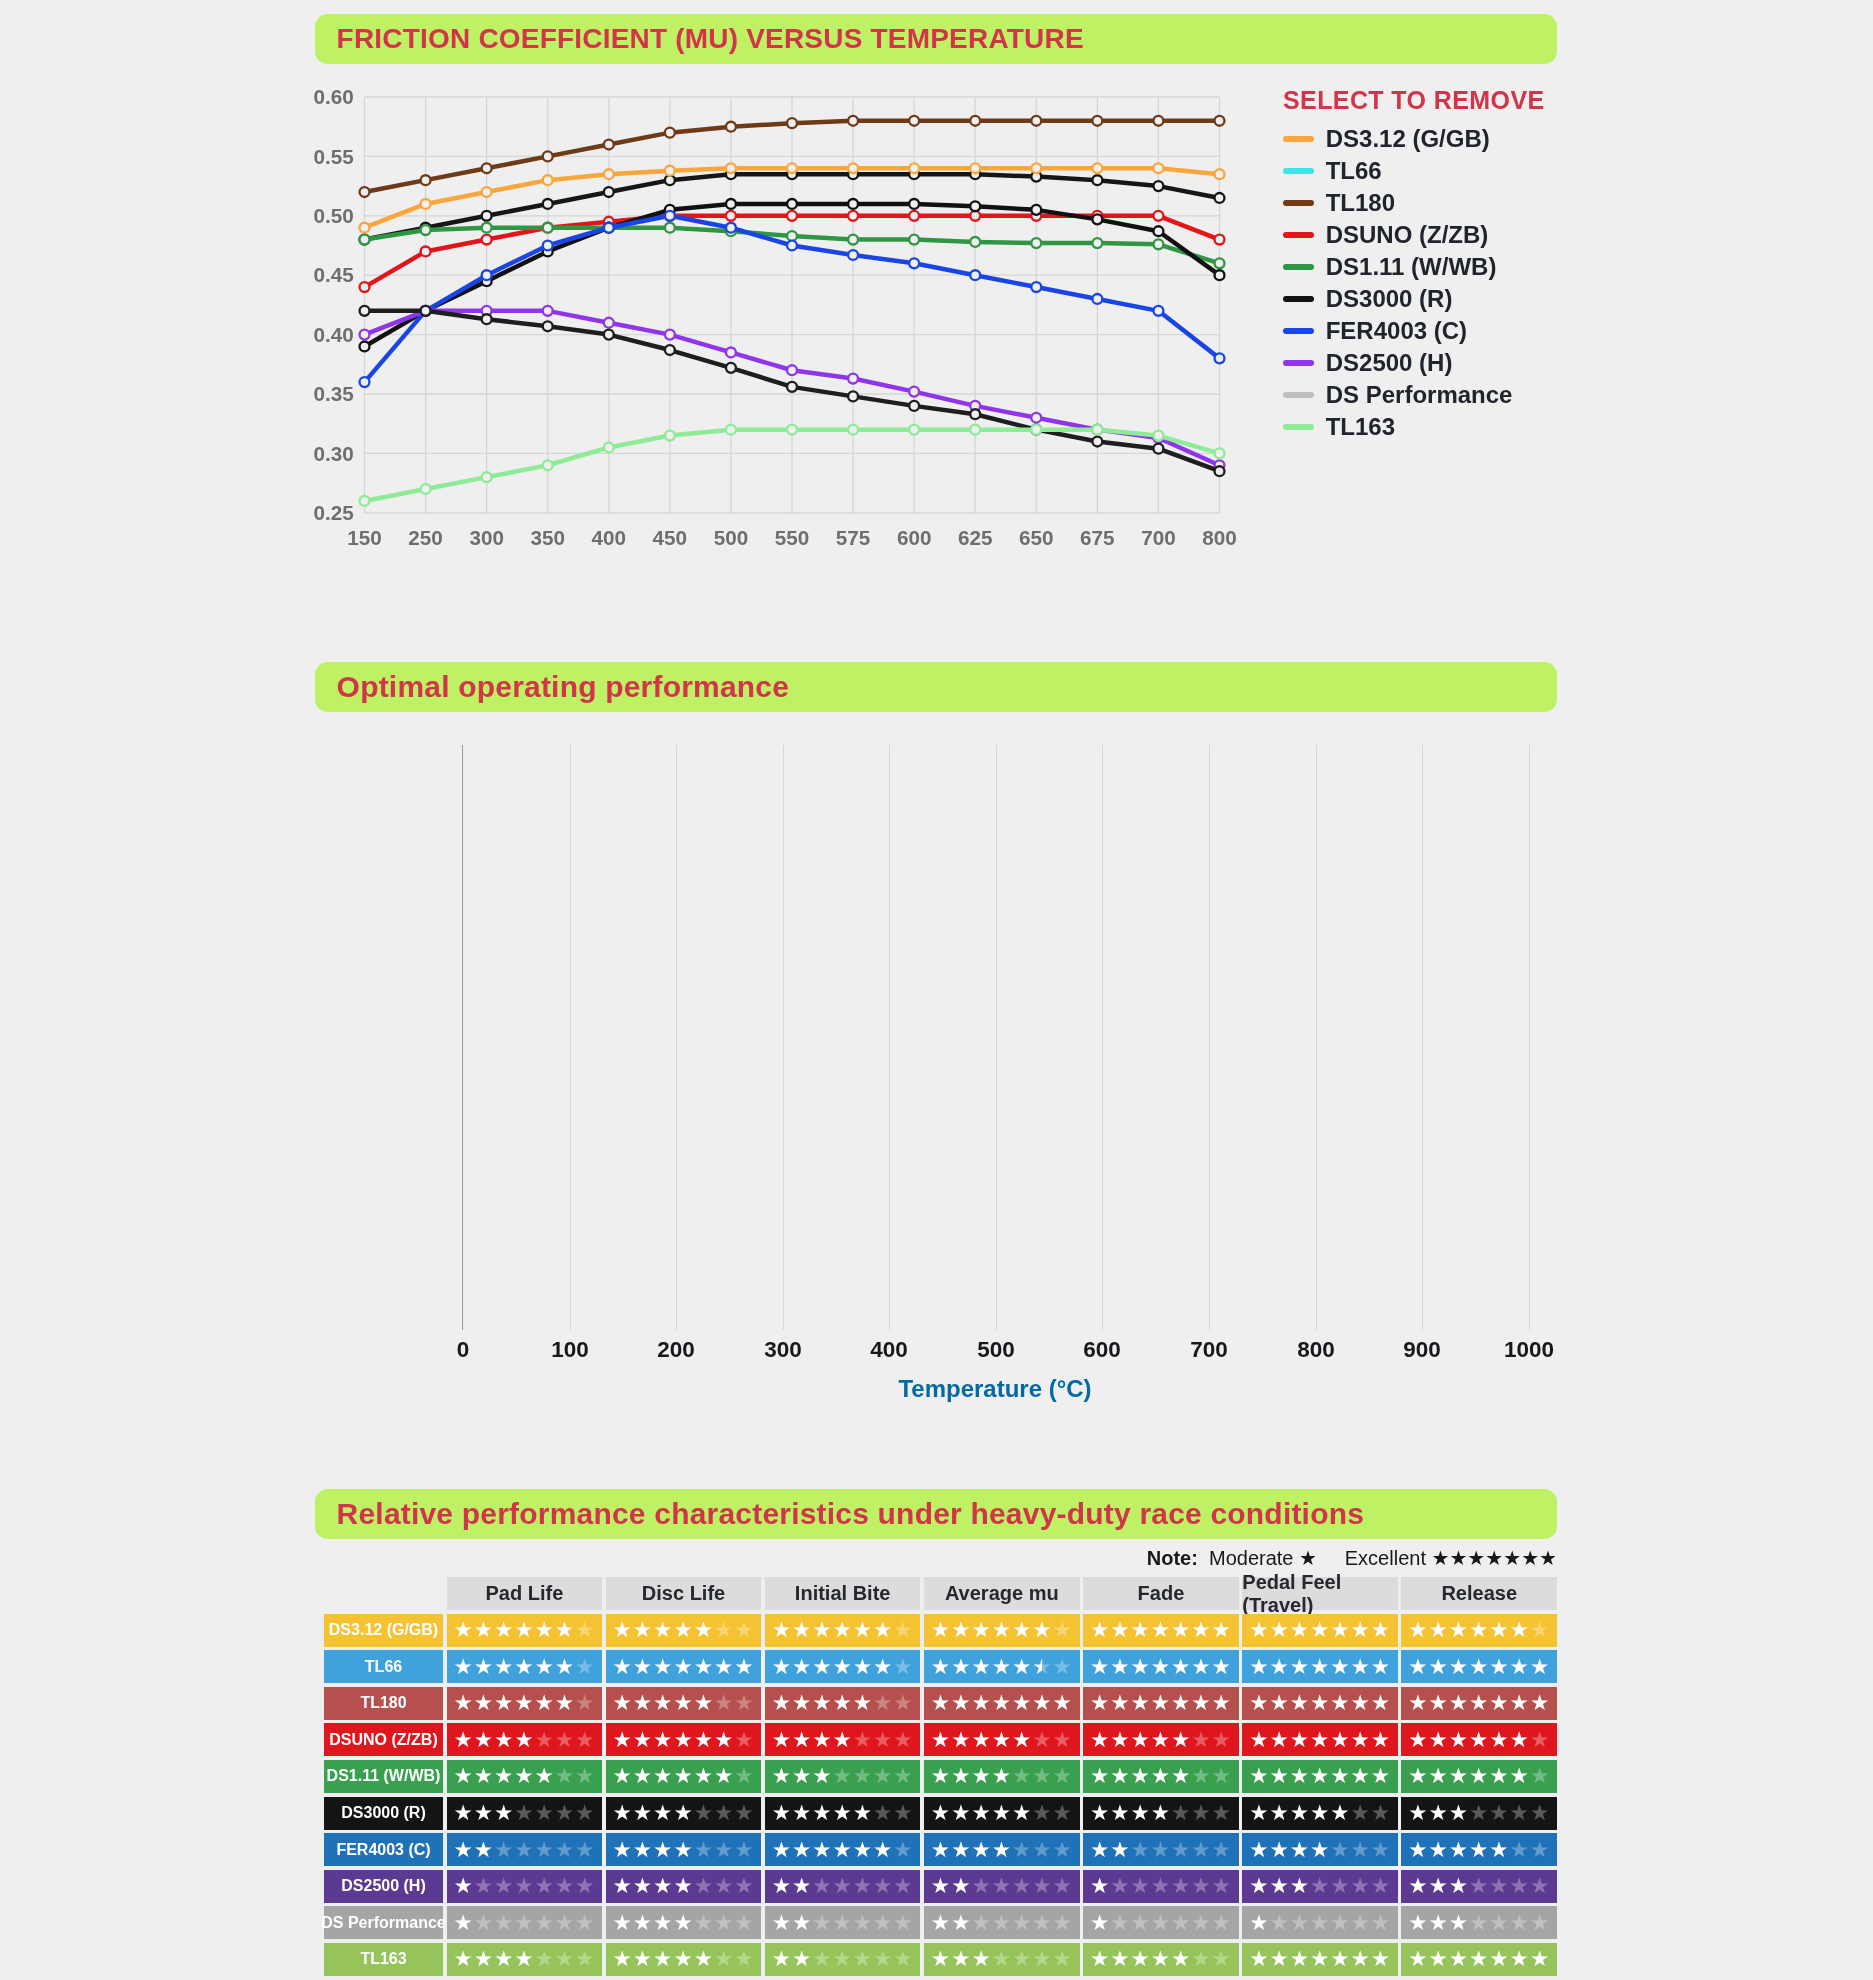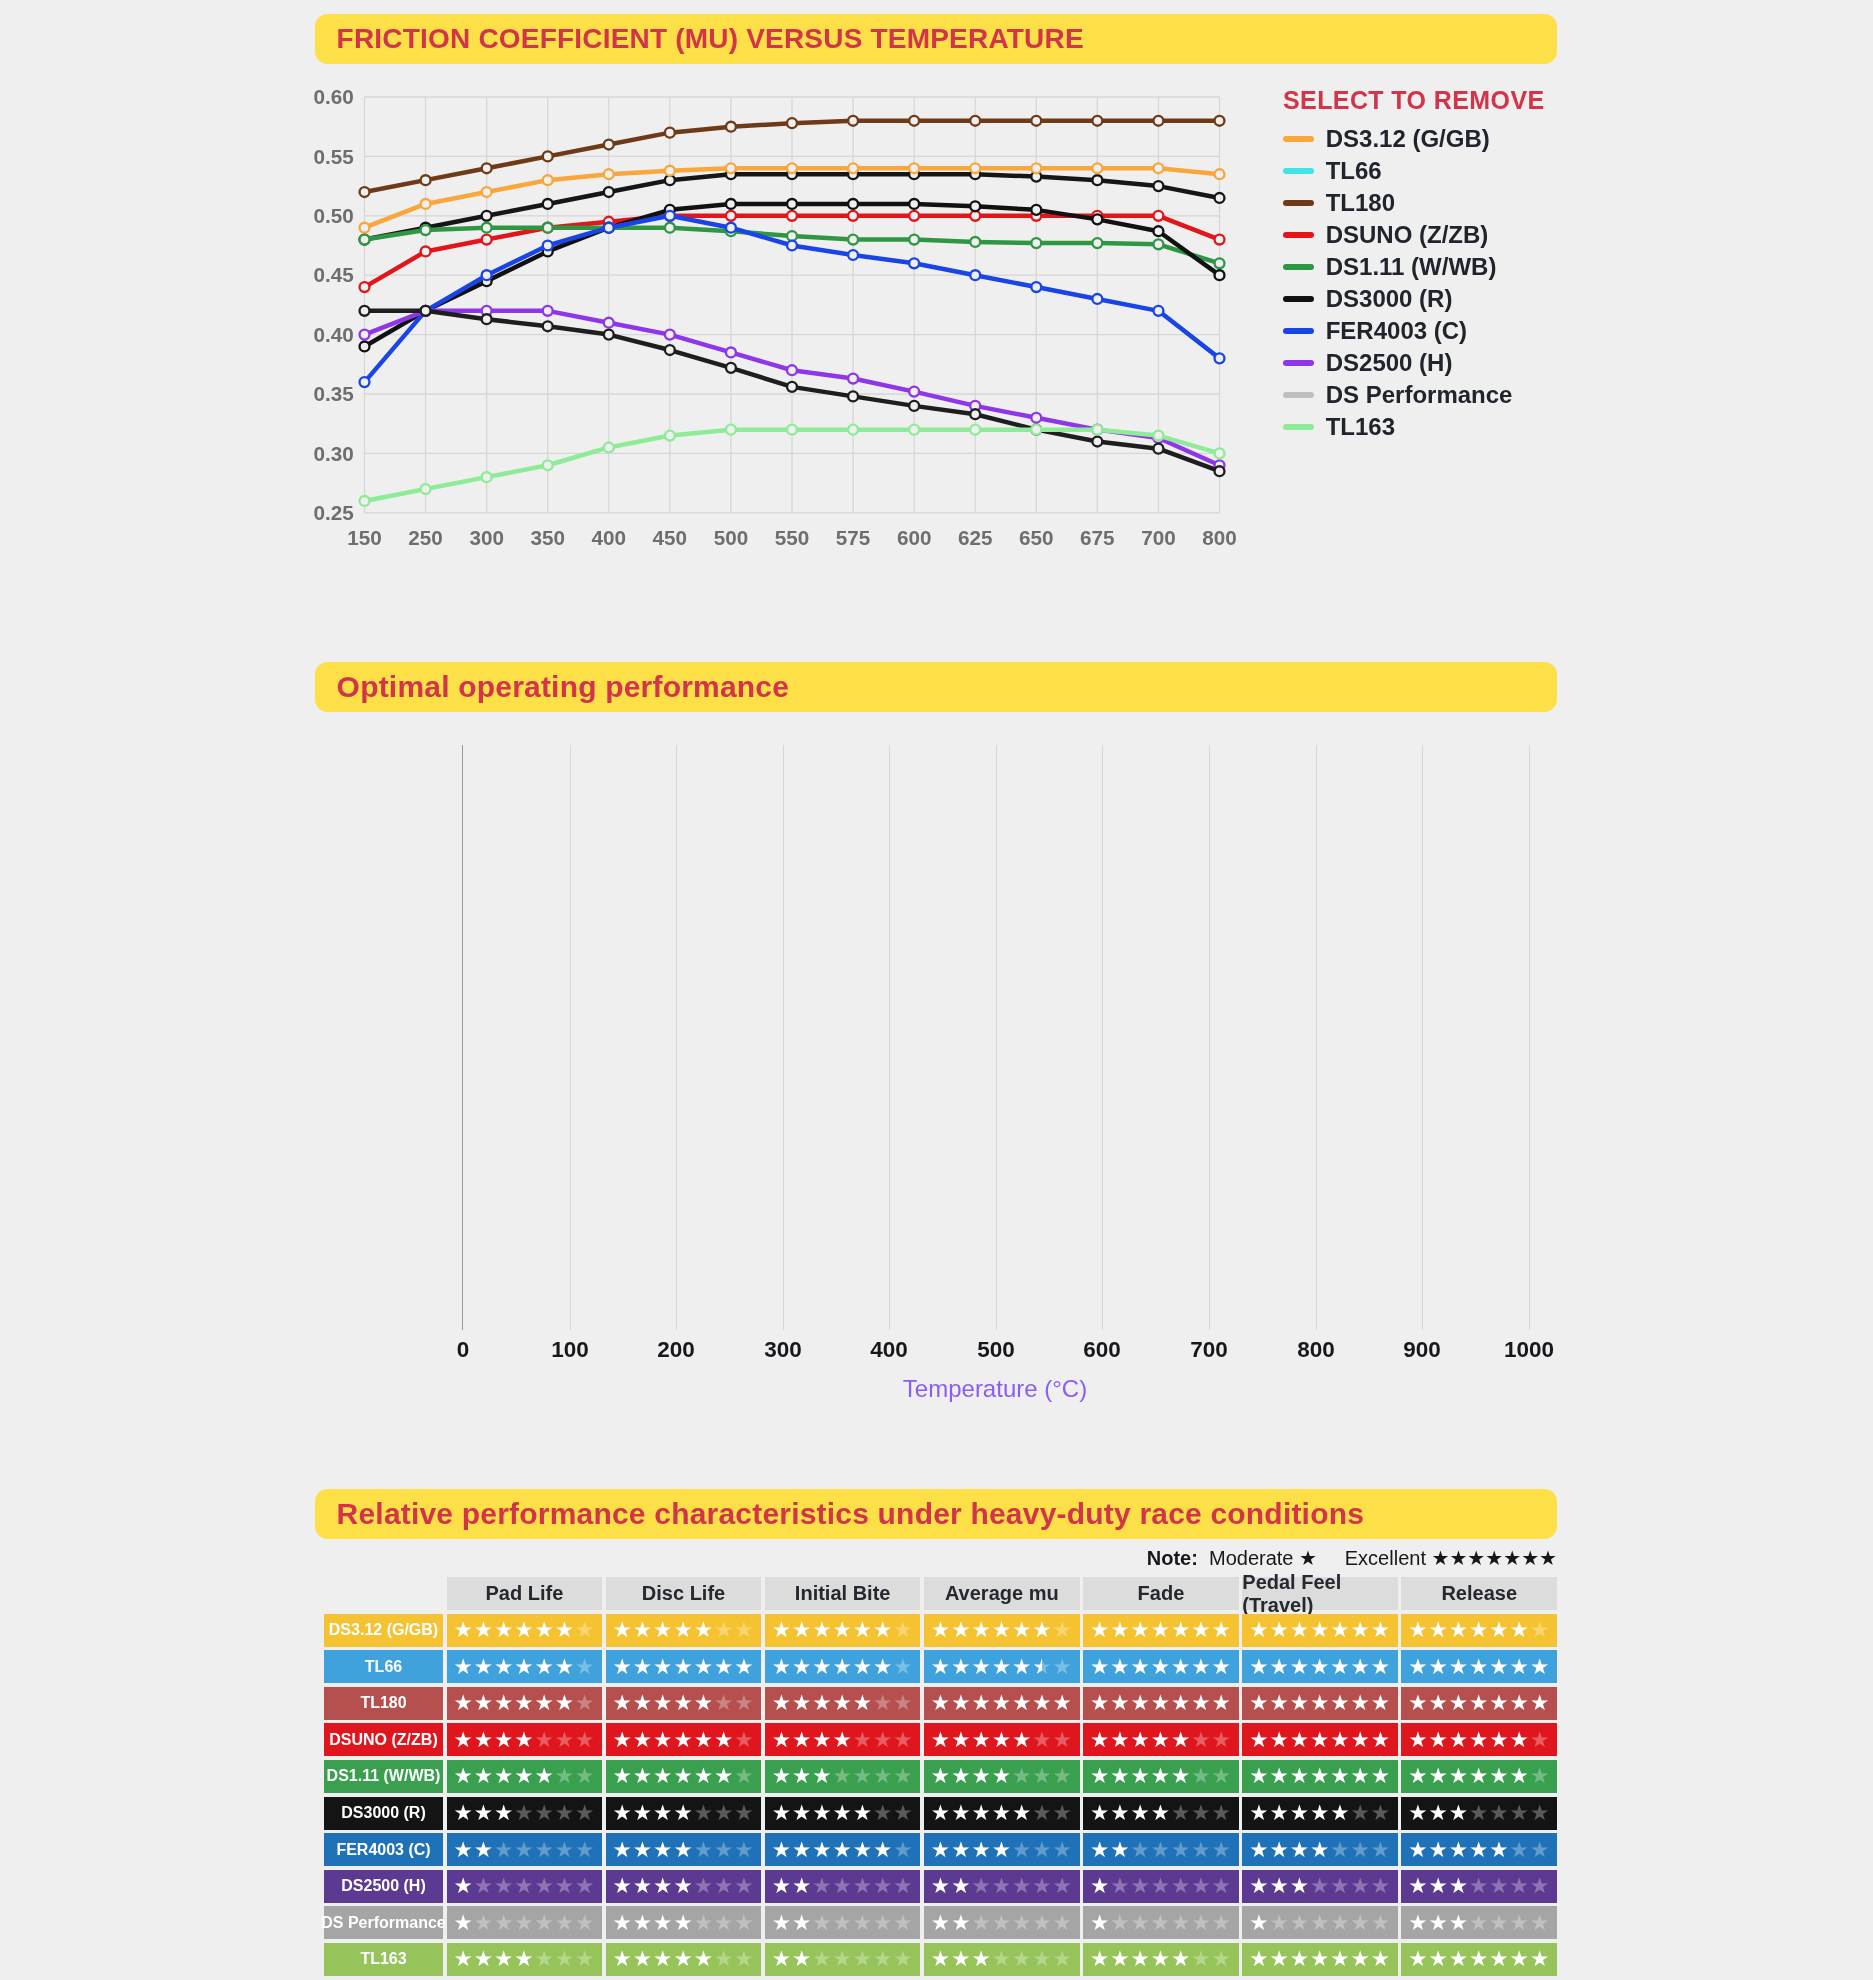--- a/index.html
+++ b/index.html
@@ -1,39 +1,39 @@
 <!DOCTYPE html>
 <html style="font-size:14.4px"><head>
 <meta charset="utf-8">
 <style>
   * { margin:0; padding:0; box-sizing:border-box; }
   html,body { width:1874px; height:1980px; background:#efefef; overflow:hidden;
               font-family:"Liberation Sans", sans-serif; }
 
   .banner { position:absolute; left:315px; width:1242px; height:50px;
-            background:#fde047; border-radius:12.6px; display:flex; align-items:center; }
+            background:#bef264; border-radius:12.6px; display:flex; align-items:center; }
   .banner h2 { color:#d2344a; font-weight:bold; padding-left:21.6px; letter-spacing:0.2px; }
   .banner.caps h2 { font-size:28px; }
   .banner.mixed h2 { font-size:30px; }
 
   
   #chart1 { position:absolute; left:297px; top:79px; }
   .legend { position:absolute; left:1283px; top:86px; width:297px; }
   .legend .ltitle { color:#d2344a; font-weight:bold; font-size:25px; margin-bottom:8px; letter-spacing:0.4px; }
   .legend .litem { display:flex; align-items:center; height:32px; cursor:pointer; }
   .legend .swatch { width:31px; height:6.3px; border-radius:3.6px; margin-right:11.7px; flex:0 0 auto; }
   .legend .llabel { font-size:24px; color:#20242c; font-weight:600; }
 
   
   #chart2 { position:absolute; left:324px; top:745px; width:1233px; height:666px; }
   #barplot { position:absolute; left:138px; top:0; width:1066px; height:585px; border-left:1.8px solid #9a9a9a; }
   .bgrid { position:absolute; top:0; width:0.9px; height:585px; background:#d6d6d6; }
   .btick { position:absolute; top:592px; font-size:22.5px; font-weight:bold; color:#16181c; transform:translateX(-50%); }
   #xaxis-title { position:absolute; left:138px; width:1066px; top:630px; text-align:center;
-                 font-size:24px; font-weight:normal; color:#8b5cf6; }
+                 font-size:24px; font-weight:bold; color:#0369a1; }
 
   
   #note { position:absolute; left:324px; top:1546px; width:1233px; text-align:right;
           font-size:20px; color:#16181c; }
   #note b { font-weight:bold;margin-top:48px; }
   #ratings { position:absolute; left:324px; top:1577px; width:1233px;
              display:grid; grid-template-columns:119px repeat(7, 1fr);
              grid-auto-rows:33px; gap:3.6px; }
   .hcell { background:#dcdcdc; display:flex; align-items:center; justify-content:center;
            font-size:20px; font-weight:bold; color:#25282e; }

